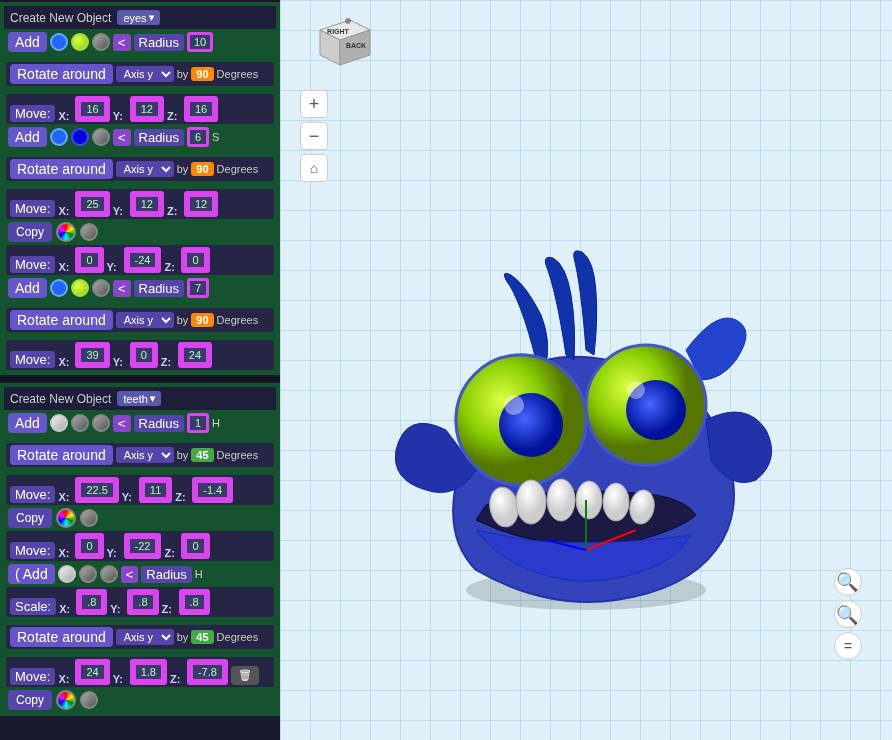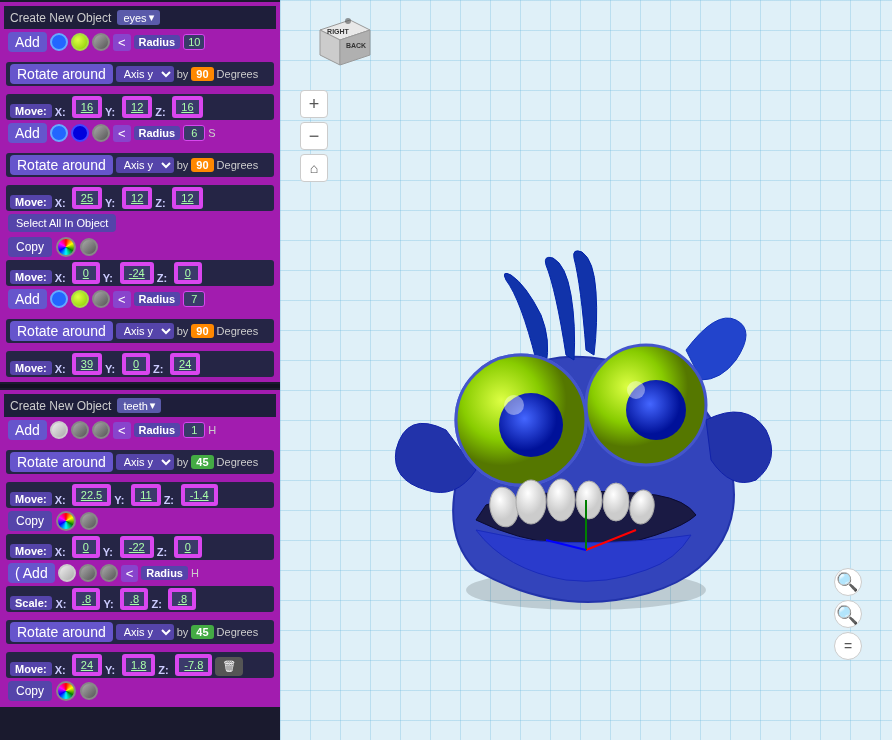--- a/index.html
+++ b/index.html
@@ -41,21 +41,21 @@
       inset: 0;
       background-image:
         linear-gradient(rgba(100,180,220,0.3) 1px, transparent 1px),
         linear-gradient(90deg, rgba(100,180,220,0.3) 1px, transparent 1px);
       background-size: 30px 30px;
       background-color: #dff0f8;
     }
 
     
     .section {
-      background: #a21caf;
+      background: #14532d;
       margin: 2px 0;
       padding: 4px;
     }
 
     .section-header {
       background: #1e1e3a;
       padding: 4px 6px;
       font-size: 12px;
       color: #ccc;
       display: flex;
@@ -134,29 +134,28 @@
       font-size: 13px;
       cursor: pointer;
       line-height: 1;
     }
 
     .label-purple {
       background: #5544aa;
       color: white;
       padding: 1px 5px;
       border-radius: 3px;
-      font-size: 11px;
+      font-size: 13px;
       white-space: nowrap;
-      font-weight: bold;
     }
 
     .val-box {
       background: #3a3a6a;
       color: #aaffaa;
-      border: 1px solid #d946ef;
+      border: 3px solid #d946ef;
       border-radius: 3px;
       padding: 1px 4px;
       font-size: 11px;
       min-width: 22px;
       text-align: center;
     }
 
     .axis-row {
       display: flex;
       align-items: flex-end;
@@ -170,27 +169,26 @@
     .axis-label {
       color: #ccccff;
       font-size: 11px;
       font-weight: bold;
       min-width: 14px;
     }
 
     .axis-val {
       background: #3a3a6a;
       color: #aaffaa;
-      border: 4px solid #d946ef;
+      border: 6px solid #d946ef;
       border-radius: 3px;
       padding: 1px 5px;
       font-size: 11px;
       min-width: 28px;
       text-align: center;
-      text-decoration: underline;
     }
 
     .rotate-row {
       display: flex;
       align-items: center;
       gap: 3px;
       padding: 2px 4px;
       background: #252545;
       margin: 8px 2px;
       border-radius: 3px;
@@ -422,23 +420,20 @@
     <div class="axis-row">
       <span class="label-purple">Move:</span>
       <span class="axis-label">X:</span>
       <span class="axis-val">25</span>
       <span class="axis-label">Y:</span>
       <span class="axis-val">12</span>
       <span class="axis-label">Z:</span>
       <span class="axis-val">12</span>
     </div>
 
-    <div class="row">
-      <button class="select-all-btn">Select All In Object</button>
-    </div>
 
     <div class="copy-row">
       <button class="copy-btn">Copy</button>
       <div class="rainbow-circle"></div>
       <div class="circle-gray"></div>
     </div>
 
     <div class="axis-row">
       <span class="label-purple">Move:</span>
       <span class="axis-label">X:</span>

